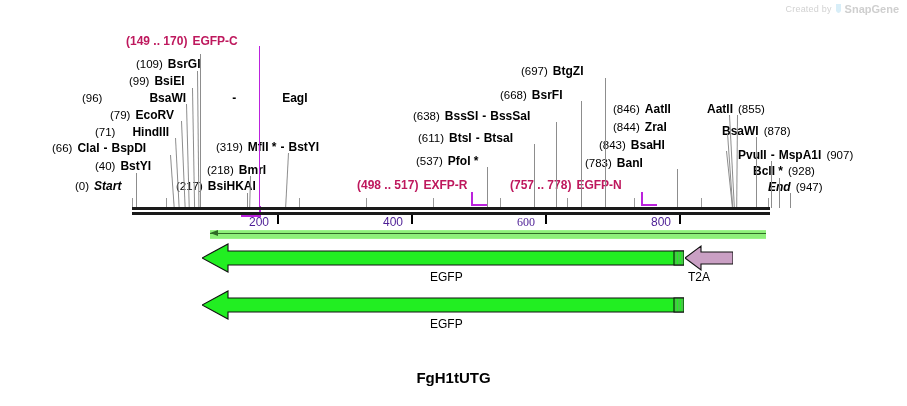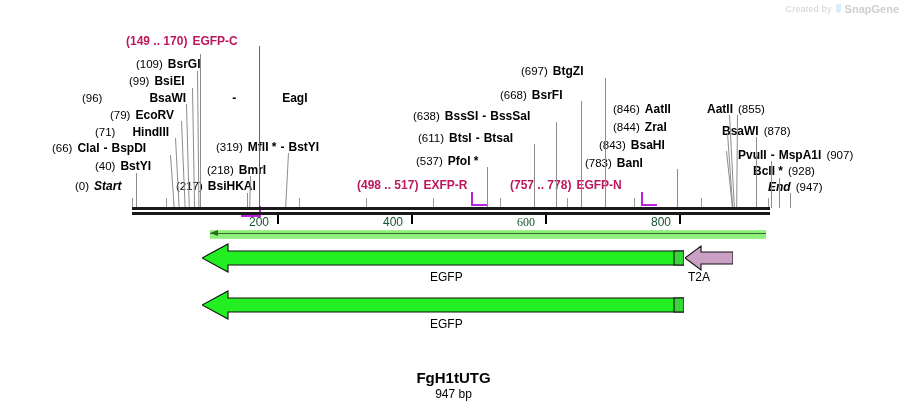--- a/index.html
+++ b/index.html
@@ -35,21 +35,21 @@
 
   
   .leader{position:absolute;background:#8d8d8d;width:1px;transform-origin:top center;}
   .leader-v{position:absolute;background:#8d8d8d;width:1px;}
   .purple-line{position:absolute;background:#bb22dd;width:1px;}
 
   
   .ruler-top{position:absolute;background:#1a1a1a;height:3px;}
   .ruler-bot{position:absolute;background:#1a1a1a;height:3px;}
   .tick{position:absolute;background:#000;width:2px;height:9px;}
-  .ticklbl{position:absolute;font-size:12px;color:#14532d;line-height:1;}
+  .ticklbl{position:absolute;font-size:12px;color:#4c1d95;line-height:1;}
 
   
   .pbracket{position:absolute;}
   .pbracket i{position:absolute;background:#bb22dd;display:block;}
 
   
   .thinline{position:absolute;height:7px;}
   .thinline .tl-bar{position:absolute;left:0;top:0;height:7px;width:100%;
       background:#8ef07a;border-top:1px solid #9bf58a;border-bottom:1px solid #9bf58a;}
   .thinline .tl-core{position:absolute;left:0;top:3px;height:1px;width:100%;background:#2f6b26;}
@@ -380,15 +380,14 @@
         <line x1="474" y1="10" x2="474" y2="24"></line>
         <line x1="477" y1="10" x2="477" y2="24"></line>
         <line x1="480" y1="10" x2="480" y2="24"></line>
       </g>
       <rect x="472" y="10" width="10" height="14" fill="none" stroke="#111111" stroke-width="1.1"></rect>
     </svg>
   </div>
   <div class="featlbl" style="left:430px;top:318px;">EGFP</div>
 
   <div class="title" style="left:0;top:369px;">FgH1tUTG</div>
-  <div class="subtitle" style="left:0;top:387px;">947 bp</div>
 
 </div>
 
 </body></html>

